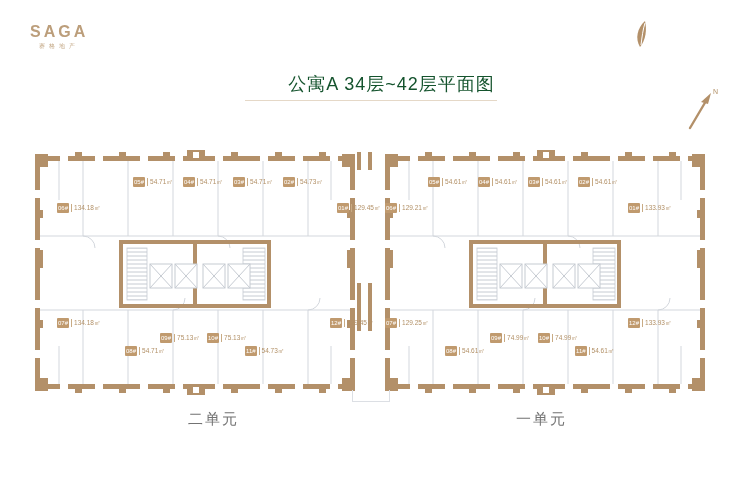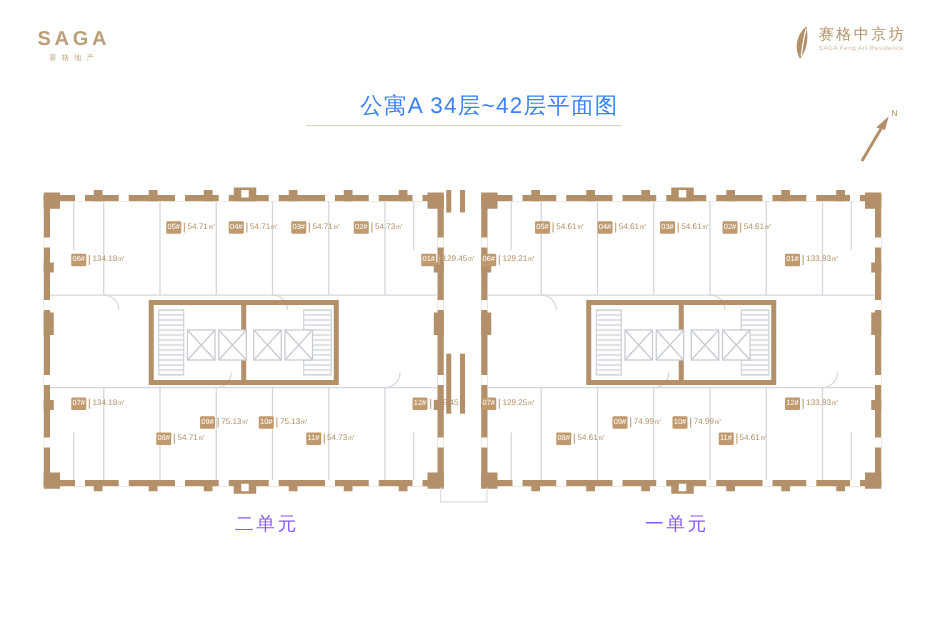--- a/index.html
+++ b/index.html
@@ -9,21 +9,21 @@
 
   
   .saga-logo{left:30px;top:24px;text-align:center;}
   .saga-main{font-size:16px;font-weight:700;letter-spacing:3px;color:#bc9e7b;line-height:16px;}
   .saga-sub{font-size:6px;letter-spacing:4px;color:#c3a784;margin-top:2px;}
   .project-logo{left:634px;top:20px;display:flex;align-items:flex-start;}
   .leaf{width:16px;height:28px;margin-right:5px;}
   .project-name{font-size:12px;letter-spacing:2px;color:#b29066;line-height:14px;white-space:nowrap;}
   .project-sub{font-size:5px;letter-spacing:.4px;color:#cdb9a0;margin-top:2px;white-space:nowrap;}
 
-  .page-title{left:0;right:0;top:72px;text-align:center;font-size:18px;letter-spacing:1px;color:#3b82f6;margin-left:43px;}
+  .page-title{left:0;right:0;top:72px;text-align:center;font-size:18px;letter-spacing:1px;color:#14532d;margin-left:43px;}
   .title-underline{left:245px;top:100px;width:252px;height:1px;background:#e5d8c7;}
 
   .compass{left:684px;top:88px;width:36px;height:46px;}
   .compass-n{position:absolute;right:2px;top:0;font-size:7px;color:#b29066;}
 
   
   .bldg{width:320px;height:245px;}
   .bldg-u2{left:35px;top:150px;}
   .bldg-u1{left:385px;top:150px;}
   .bldg svg{overflow:visible;display:block;}
@@ -59,21 +59,21 @@
   .u1 > div:nth-of-type(4){left:528px;top:177px;}
   .u1 > div:nth-of-type(5){left:578px;top:177px;}
   .u1 > div:nth-of-type(6){left:628px;top:203px;}
   .u1 > div:nth-of-type(7){left:385px;top:318px;}
   .u1 > div:nth-of-type(8){left:445px;top:346px;}
   .u1 > div:nth-of-type(9){left:490px;top:333px;}
   .u1 > div:nth-of-type(10){left:538px;top:333px;}
   .u1 > div:nth-of-type(11){left:575px;top:346px;}
   .u1 > div:nth-of-type(12){left:628px;top:318px;}
 
-  .unit-caption{font-size:15px;letter-spacing:2px;color:#8b5cf6;}
+  .unit-caption{font-size:15px;letter-spacing:2px;color:#737373;}
   .cap2{left:188px;top:410px;}
   .cap1{left:516px;top:410px;}
 </style>
 </head>
 <body>
 
 <div class="page">
 
   <svg width="0" height="0" style="position:absolute" aria-hidden="true">
     <defs>
@@ -177,24 +177,20 @@
   <div class="abs saga-logo">
     <div class="saga-main">SAGA</div>
     <div class="saga-sub">赛格地产</div>
   </div>
 
   <div class="abs project-logo">
     <svg class="leaf" viewBox="0 0 16 28">
       <path d="M6 27 C1 19 3 8 11 1 C13 9 12 20 6 27 Z" fill="#b39069"></path>
       <path d="M7 25 C8 17 9 9 11 3" stroke="#ffffff" stroke-width="1" fill="none"></path>
     </svg>
-    <div>
-      <div class="project-name">赛格中京坊</div>
-      <div class="project-sub">SAGA Feng Art Residence</div>
-    </div>
   </div>
 
   <div class="abs page-title">公寓A 34层~42层平面图</div>
   <div class="abs title-underline"></div>
 
   <div class="abs compass">
     <svg width="36" height="46" viewBox="0 0 36 46">
       <path d="M6 40 L22 13" stroke="#b39069" stroke-width="2.4" stroke-linecap="round"></path>
       <path d="M27 5 L17 14 L24 16 Z" fill="#b39069"></path>
     </svg>

